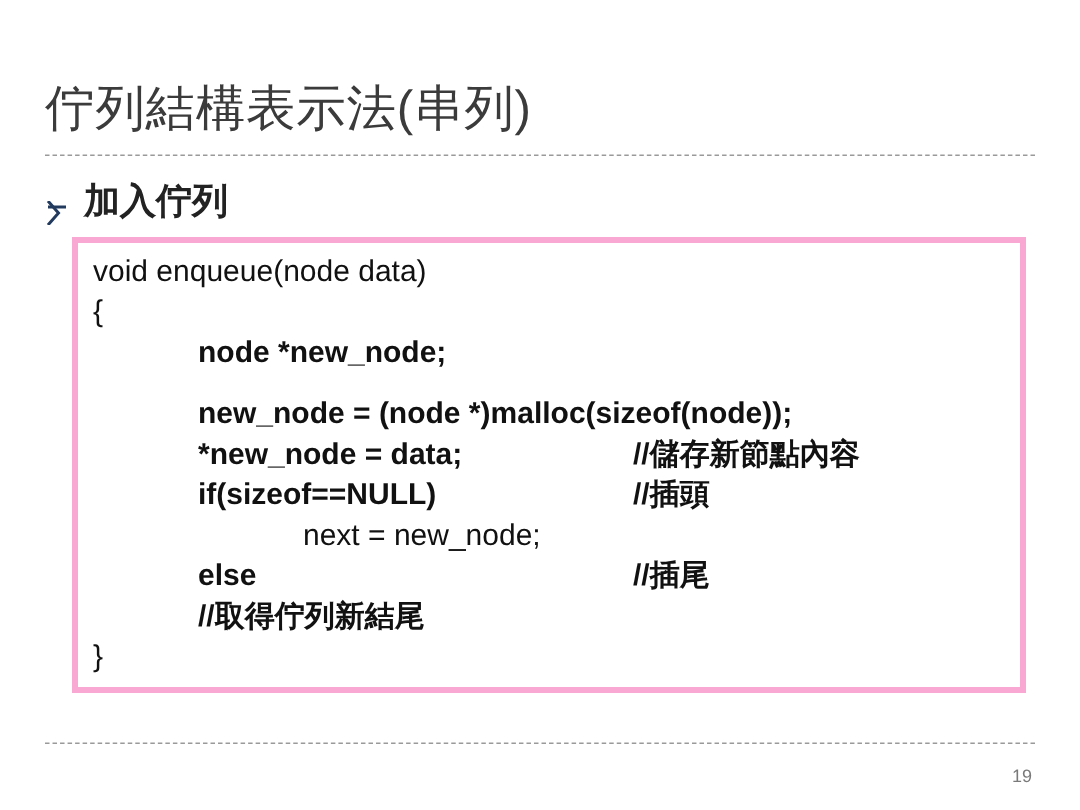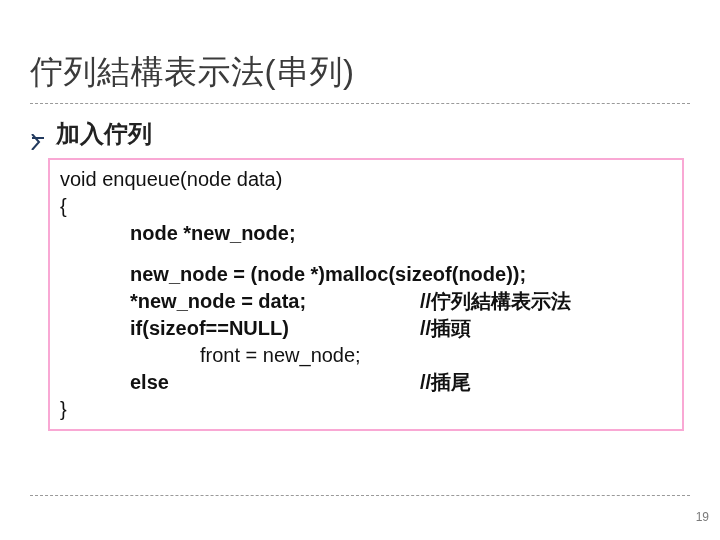--- a/index.html
+++ b/index.html
@@ -39,21 +39,21 @@
     justify-content: center;
     width: 16px;
     height: 16px;
   }
   .subtitle {
     font-size: 24px;
     font-weight: 700;
     color: #222;
   }
   .code-box {
-    border: 2px solid #f9a8d4;
+    border: 4px solid #f9a8d4;
     margin-left: 18px;
     margin-right: 6px;
     padding: 6px 10px 6px 10px;
     font-family: "Gill Sans MT", "Candara", "Segoe UI", sans-serif;
     font-size: 20px;
     line-height: 1.35;
     color: #111;
   }
   .code-line { display: flex; white-space: pre; }
   .ind1 { padding-left: 70px; font-weight: bold; }
@@ -62,21 +62,21 @@
   .row { display: flex; }
   .col-code { flex: 0 0 auto; white-space: pre; }
   .rule-bottom {
     position: absolute;
     left: 30px; right: 30px; bottom: 44px;
     border-top: 1px dashed #9a9a9a;
     height: 0;
   }
   .page-num {
     position: absolute;
-    right: 11px;
+    right: 32px;
     bottom: 16px;
     font-size: 12px;
     color: #7a7a7a;
   }
 </style>
 </head>
 <body>
 
 <div class="slide">
 
@@ -94,38 +94,39 @@
 
   <div class="code-box">
     <div class="code-line">void enqueue(node data)</div>
     <div class="code-line">{</div>
     <div class="code-line ind1">node *new_node;</div>
     <div class="code-line ind1" style="height:14px"></div>
     <div class="code-line ind1">new_node = (node *)malloc(sizeof(node));</div>
 
     <div class="row ind1">
       <span class="col-code" style="width:290px">*new_node = data;</span>
-      <span class="cmt">//佇列結構表示法</span>
+      <span class="cmt">//儲存新節點內容</span>
     </div>
 
 
     <div class="row ind1">
       <span class="col-code" style="width:290px">if(sizeof==NULL)</span>
       <span class="cmt">//插頭</span>
     </div>
 
-    <div class="code-line ind2">front = new_node;</div>
+    <div class="code-line ind2">next = new_node;</div>
 
     <div class="row ind1">
       <span class="col-code" style="width:290px">else</span>
       <span class="cmt">//插尾</span>
     </div>
 
 
     <div class="row ind1">
+      <span class="cmt">//取得佇列新結尾</span>
     </div>
 
     <div class="code-line">}</div>
   </div>
 
   <div class="rule-bottom"></div>
   <div class="page-num">19</div>
 </div>
 
 </body></html>

